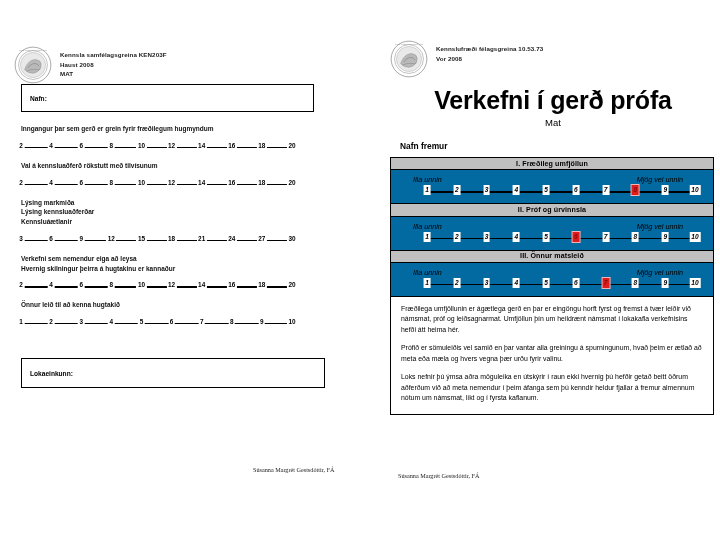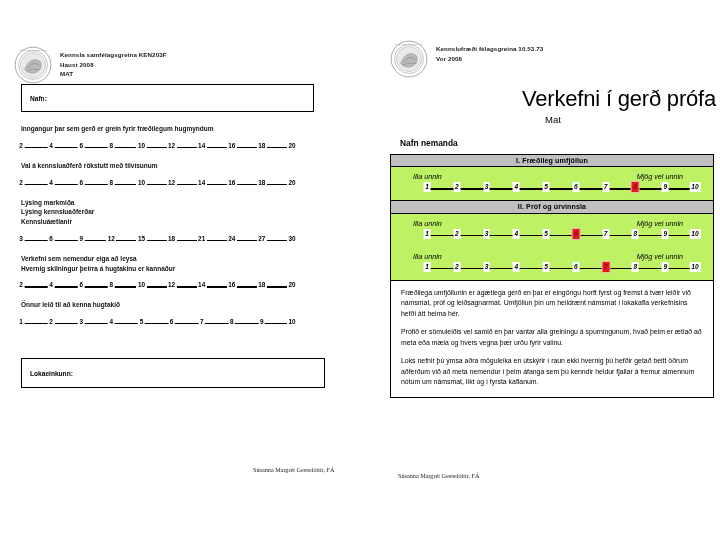--- a/index.html
+++ b/index.html
@@ -147,43 +147,42 @@
   }
   .footer-left  { left: 253px; top: 466px; }
   .footer-right { left: 398px; top: 472px; }
 
   
   .doc-title-right {
     text-align: center;
     margin-top: 8px;
   }
   .doc-title-right .t1 {
-    font-size: 22px;
-    font-weight: normal;
+    font-size: 25px;
+    font-weight: bold;
     letter-spacing: -0.2px;
-    text-align: right;
   }
   .doc-title-right .t2 {
     font-size: 9.5px;
     margin-top: 2px;
   }
 
   .student-name {
     font-size: 8.4px;
     font-weight: bold;
     margin: 13px 0 6px 10px;
   }
 
   
   .eval-table {
     border: 1.1px solid #000;
     border-bottom: none;
     width: 324px;
     box-sizing: border-box;
-    background: #bef264;
+    background: #0369a1;
   }
   .eval-sec-head {
     background: #c0c0c0;
     border-bottom: 1.1px solid #000;
     border-top: 1.1px solid #000;
     text-align: center;
     font-size: 7.1px;
     font-weight: bold;
     padding: 1.5px 0 1.8px;
     letter-spacing: .1px;
@@ -412,21 +411,21 @@
         <div>Kennslufræði félagsgreina 10.53.73</div>
         <div>Vor 2008</div>
       </div>
     </div>
 
     <div class="doc-title-right">
       <div class="t1">Verkefni í gerð prófa</div>
       <div class="t2">Mat</div>
     </div>
 
-    <div class="student-name">Nafn nemanda</div>
+    <div class="student-name">Nafn fremur</div>
 
     <div class="eval-table" id="eval-table">
         <div class="eval-sec-head">I. Fræðileg umfjöllun</div>
         <div class="eval-sec-body">
           <div class="anchors">
             <span class="a-low">Illa unnin</span>
             <span class="a-high">Mjög vel unnin</span>
           </div>
           <div class="scale10">
             <div class="rule"></div>
@@ -455,20 +454,21 @@
             <span class="tick" style="left: 22.2222%;">3</span>
             <span class="tick" style="left: 33.3333%;">4</span>
             <span class="tick" style="left: 44.4444%;">5</span>
             <span class="tick marked" style="left: 55.5556%;">6</span>
             <span class="tick" style="left: 66.6667%;">7</span>
             <span class="tick" style="left: 77.7778%;">8</span>
             <span class="tick" style="left: 88.8889%;">9</span>
             <span class="tick" style="left: 100%;">10</span>
           </div>
         </div>
+        <div class="eval-sec-head">III. Önnur matsleið</div>
         <div class="eval-sec-body">
           <div class="anchors">
             <span class="a-low">Illa unnin</span>
             <span class="a-high">Mjög vel unnin</span>
           </div>
           <div class="scale10">
             <div class="rule"></div>
             <span class="tick" style="left: 0%;">1</span>
             <span class="tick" style="left: 11.1111%;">2</span>
             <span class="tick" style="left: 22.2222%;">3</span>

